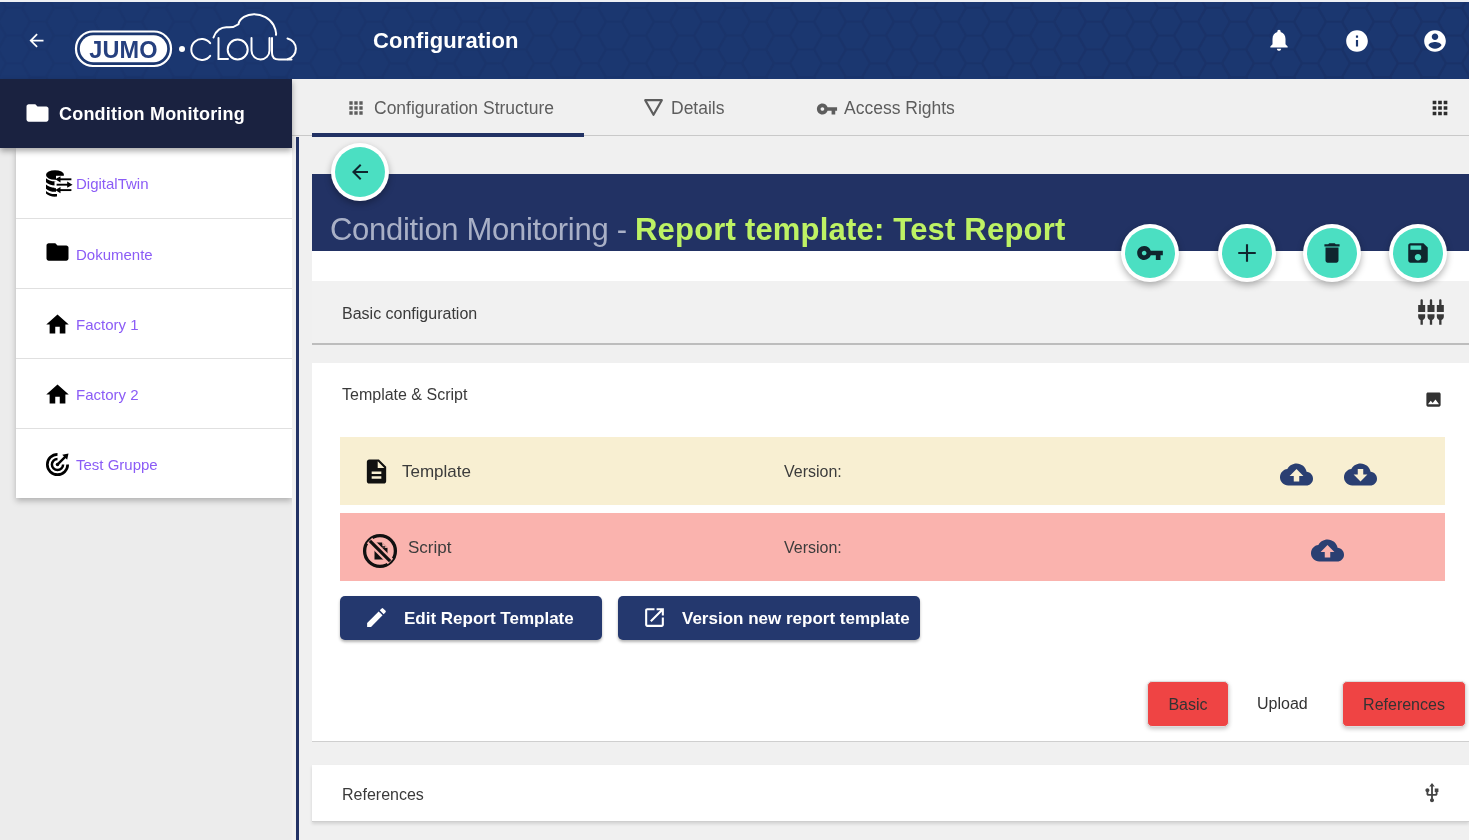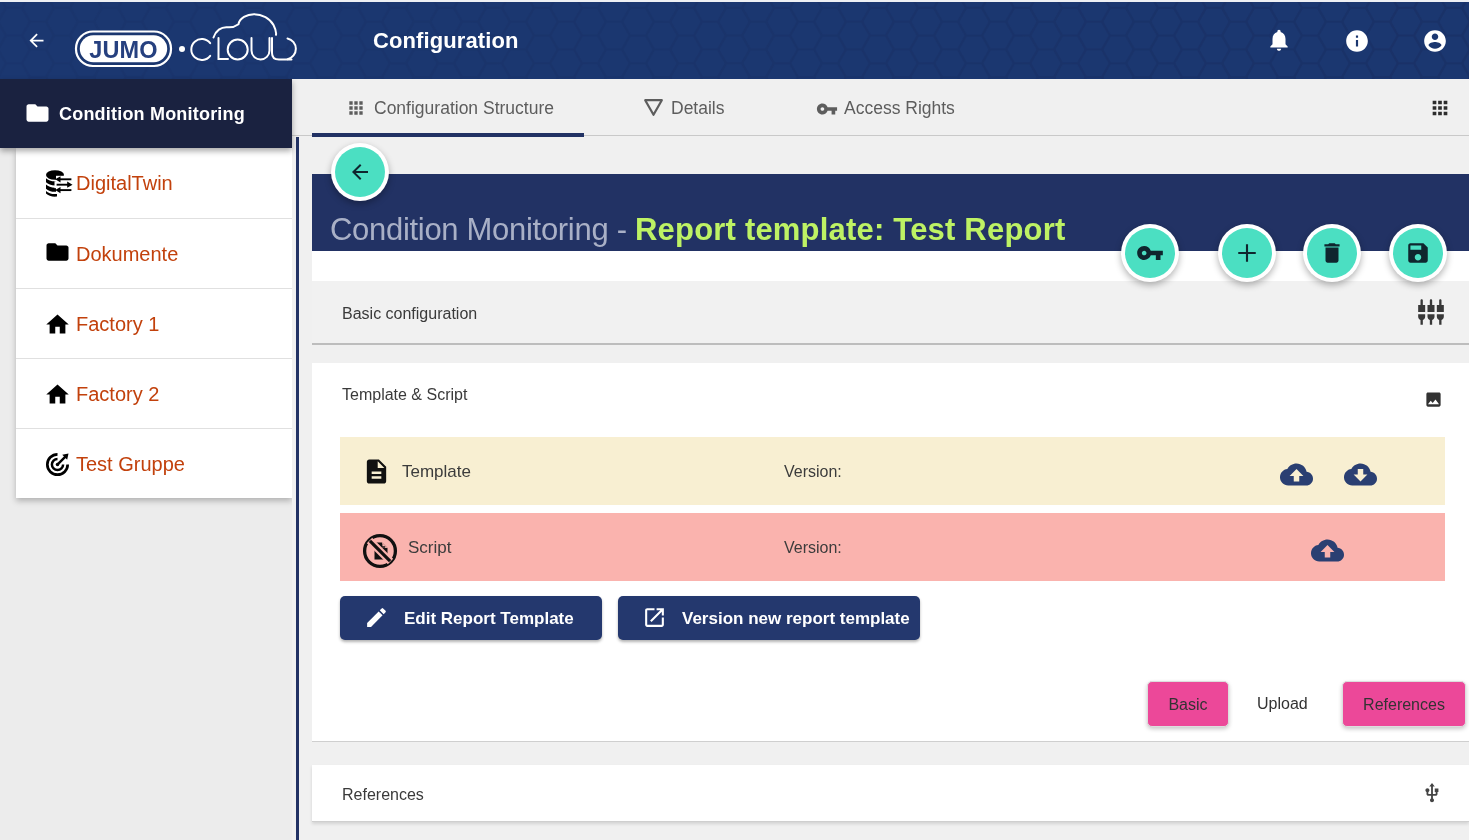--- a/index.html
+++ b/index.html
@@ -13,21 +13,21 @@
   font-size:22px; font-weight:700; letter-spacing:0.1px; }
 
 .sidebg { position:absolute; left:0; top:79px; width:292px; height:761px; background:#ececec; }
 .sideheader { position:absolute; left:0; top:79px; width:292px; height:69px; background:#1a2240; box-shadow:0 3px 6px rgba(0,0,0,.35); z-index:2; }
 .sideheader .txt { position:absolute; left:59px; top:0; height:69px; line-height:70px; color:#ffffff;
   font-size:18px; font-weight:700; letter-spacing:0.2px; }
 .sidelist { position:absolute; left:16px; top:148px; width:276px; background:#fff;
   box-shadow:0 3px 6px rgba(0,0,0,.25); }
 .sitem { position:relative; height:70px; }
 .sitem + .sitem { border-top:1px solid #e0e0e0; }
-.sitem .txt { position:absolute; left:60px; top:0; height:70px; line-height:71px; font-size:20px; color:#c2410c; }
+.sitem .txt { position:absolute; left:60px; top:0; height:70px; line-height:71px; font-size:15px; color:#8b5cf6; }
 .sitem svg { position:absolute; left:28px; top:22px; }
 
 .main { position:absolute; left:292px; top:79px; width:1177px; height:761px; background:#f0f0f0; }
 .tabbar { position:absolute; left:0; top:0; width:1317px; height:57px; border-bottom:1px solid #c9c9c9; }
 .tab { position:absolute; top:0; height:57px; color:#5d5d5d; font-size:17.5px; }
 .tab .lbl { position:absolute; left:28px; top:0; height:57px; line-height:59px; white-space:nowrap; }
 .tab svg { position:absolute; left:0; top:19px; }
 .underline { position:absolute; left:20px; top:54px; width:272px; height:4px; background:#223264; }
 .vline { position:absolute; left:4px; top:58px; width:3px; height:703px; background:#223264; }
 .banner { position:absolute; left:20px; top:95px; width:1157px; height:77px; background:#223264; }
@@ -49,21 +49,21 @@
 .trow { position:absolute; left:28px; width:1105px; height:68px;text-align:center; }
 .trow .name { position:absolute; left:62px; top:0; height:68px; line-height:70px; font-size:17px; color:#3c3c3c; }
 .trow .ver { position:absolute; left:444px; top:0; height:68px; line-height:70px; font-size:16px; color:#3c3c3c; }
 .row-template { top:74px; background:#f8efd2; }
 .row-script { top:150px; background:#fab3ae; }
 .navybtn { position:absolute; top:233px; height:44px; background:#24386e; border-radius:5px;
   color:#fff; font-size:17px; font-weight:700; box-shadow:0 2px 3px rgba(0,0,0,.3); }
 .navybtn .lbl { position:absolute; left:64px; top:0; height:44px; line-height:45px; white-space:nowrap; }
 .navybtn svg { position:absolute; left:24px; top:9px; }
 .flatbtns { position:absolute; top:318px; height:46px; }
-.wbtn { position:absolute; top:0; height:46px; background:#ec4899; border:1px solid #ddd; border-radius:5px;
+.wbtn { position:absolute; top:0; height:46px; background:#ef4444; border:1px solid #ddd; border-radius:5px;
   box-shadow:0 2px 4px rgba(0,0,0,.22); font-size:16px; color:#333; text-align:center; line-height:46px; }
 .refbar { position:absolute; left:20px; top:686px; width:1157px; height:57px; background:#fff;
   border-bottom:1px solid #cfcfcf; box-shadow:0 2px 3px rgba(0,0,0,.12); }
 .refbar .txt { position:absolute; left:30px; top:0; height:57px; line-height:59px; font-size:16px; color:#3a3a3a; }
 </style>
 </head>
 <body>
 <div id="app">
 <div class="abs" style="left:0;top:0;width:1469px;height:2px;background:#eef0f4;z-index:9"></div>
 

